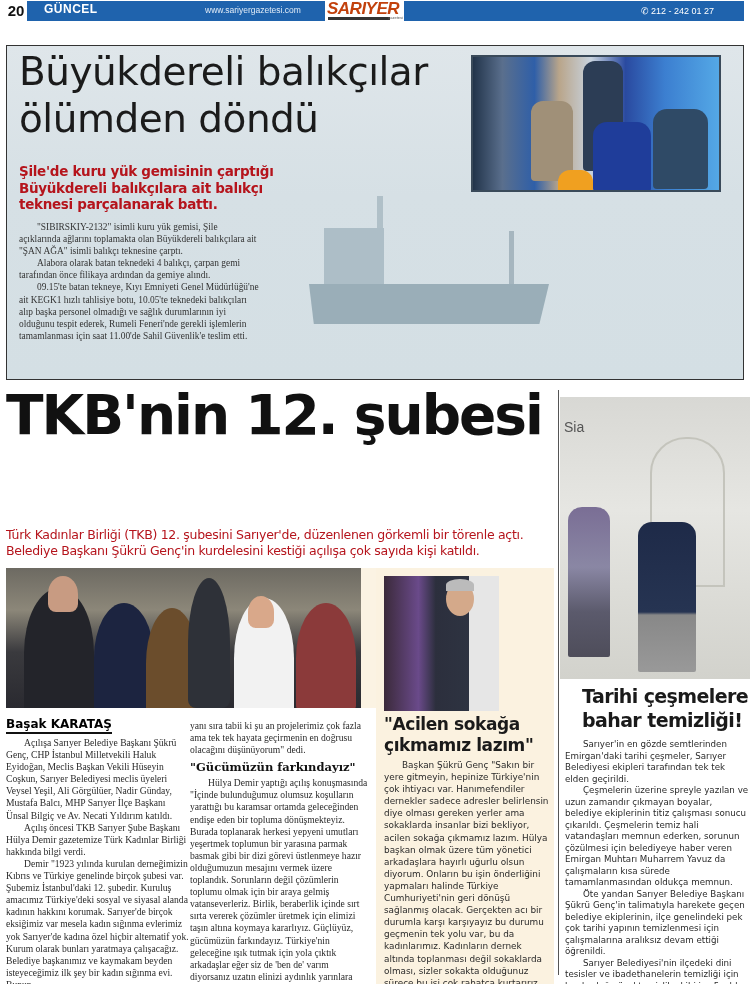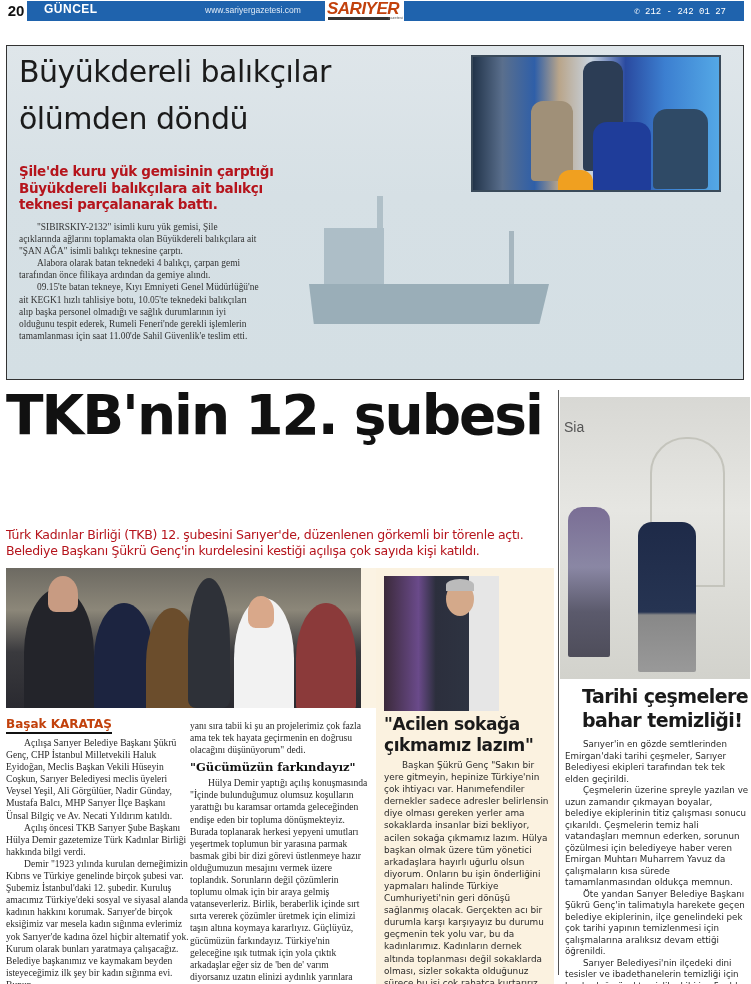--- a/index.html
+++ b/index.html
@@ -11,25 +11,25 @@
   .hdr .pg { position: absolute; left: 6px; top: 1px; width: 20px; height: 20px; background: #fff; font-family: "Liberation Sans", sans-serif; font-weight: bold; font-size: 15px; color: #111; line-height: 20px; text-align: center; }
   .hdr .bar1 { position: absolute; left: 27px; top: 1px; width: 200px; height: 20px; background: #1f63ad; }
   .hdr .bar1b { position: absolute; left: 195px; top: 1px; width: 130px; height: 20px; background: #1f63ad; }
   .hdr .sec { position: absolute; left: 44px; top: 2px; font-family: "Liberation Sans", sans-serif; font-weight: bold; font-size: 12px; color: #fff; letter-spacing: 0.5px; }
   .hdr .url { position: absolute; left: 205px; top: 5px; font-family: "Liberation Sans", sans-serif; font-size: 8.5px; color: #e0ebf7; text-align: right; }
   .hdr .logo { position: absolute; left: 326px; top: 0px; width: 78px; height: 22px; background: #fff; }
   .hdr .logo .lt { position: absolute; left: 1px; top: -1px; font-family: Liberation Sans, sans-serif; font-weight: bold; font-style: italic; font-size: 17px; color: #c2410c; letter-spacing: -0.5px; }
   .hdr .logo .ul { position: absolute; left: 2px; top: 17px; width: 62px; height: 3px; background: #333; }
   .hdr .logo .sub { position: absolute; left: 62px; top: 15px; font-size: 4px; color: #555; font-family: "Liberation Sans", sans-serif; }
   .hdr .bar2 { position: absolute; left: 404px; top: 1px; width: 340px; height: 20px; background: #1f63ad; }
-  .hdr .phone { position: absolute; right: 18px; top: 5px; font-family: Liberation Mono, monospace; font-size: 9px; color: #fff; }
+  .hdr .phone { position: absolute; right: 30px; top: 5px; font-family: Liberation Sans, sans-serif; font-size: 9px; color: #fff; }
 
   
   .top { position: absolute; left: 6px; top: 45px; width: 738px; height: 335px; border: 1.5px solid #333; background: linear-gradient(180deg, #dfe6ea 0%, #d6e0e5 45%, #d4dfe4 100%); overflow: hidden; }
-  .top .h1 { position: absolute; left: 12px; top: 2px; font-family: "DejaVu Sans", sans-serif; font-size: 30px; line-height: 47px; color: #1b1b1b; letter-spacing: -0.5px; }
+  .top .h1 { position: absolute; left: 12px; top: 2px; font-family: "DejaVu Sans", sans-serif; font-size: 39px; line-height: 47px; color: #1b1b1b; letter-spacing: -0.5px; }
   .top .deck { position: absolute; left: 12px; top: 117px; width: 300px; font-family: "DejaVu Sans", sans-serif; font-size: 13.5px; line-height: 16.5px; color: #b5141c; font-weight: bold; letter-spacing: -0.3px; }
   .top .body { position: absolute; left: 12px; top: 175px; width: 240px; font-size: 9.4px; line-height: 12.1px; color: #333; }
   .top .body p { text-indent: 18px; }
   .photo-crew { position: absolute; left: 464px; top: 9px; width: 250px; height: 137px; border: 2px solid #3a4a5a; background:
      linear-gradient(90deg, #22344a 0%, #5a6f8d 12%, #2f5fa8 25%, #b9a58a 35%, #c8d3df 48%, #2a4aa0 62%, #3c7fd0 78%, #54a8e6 100%); overflow: hidden; }
   .photo-crew .p1 { position: absolute; left: 58px; top: 44px; width: 42px; height: 80px; background: #a09078; border-radius: 12px 12px 4px 4px; }
   .photo-crew .p2 { position: absolute; left: 110px; top: 4px; width: 40px; height: 110px; background: #2c3d55; border-radius: 12px 12px 4px 4px; }
   .photo-crew .p3 { position: absolute; left: 120px; top: 65px; width: 58px; height: 70px; background: #1f3d9a; border-radius: 14px 14px 4px 4px; }
   .photo-crew .p4 { position: absolute; left: 180px; top: 52px; width: 55px; height: 80px; background: #2f4a66; border-radius: 14px 14px 4px 4px; }
   .photo-crew .p5 { position: absolute; left: 85px; top: 113px; width: 35px; height: 24px; background: #f0a020; border-radius: 12px 12px 0 0; }
@@ -49,21 +49,21 @@
      linear-gradient(180deg, #6d6a62 0%, #8c8779 30%, #3a3a3e 60%, #2a2a30 100%); overflow: hidden; }
   .photo-group .g { position: absolute; border-radius: 50% 50% 8px 8px; }
   .pg-side { position: absolute; left: 361px; top: 568px; width: 20px; height: 140px; background: #fbf3e3; }
   .sidebar-box { position: absolute; left: 376px; top: 568px; width: 178px; height: 416px; background: #fbf2e0; }
   .photo-speaker { position: absolute; left: 384px; top: 576px; width: 115px; height: 135px; background:
      linear-gradient(90deg, #3b2a3a 0%, #6a4a8a 30%, #2c2f3d 45%, #2e3442 80%, #d0d0d0 100%); overflow: hidden; }
   .photo-speaker .wall { position: absolute; right: 0; top: 0; width: 30px; height: 135px; background: #e6e6e6; }
   .photo-speaker .head { position: absolute; left: 62px; top: 6px; width: 28px; height: 34px; background: #d4a98a; border-radius: 50%; }
   .photo-speaker .hair { position: absolute; left: 62px; top: 3px; width: 28px; height: 12px; background: #bbb; border-radius: 50% 50% 0 0; }
 
-  .byline { position: absolute; left: 6px; top: 717px; font-family: "DejaVu Sans", sans-serif; font-weight: bold; font-size: 12px; color: #c2410c; border-bottom: 2px solid #111; padding-bottom: 1px; }
+  .byline { position: absolute; left: 6px; top: 717px; font-family: "DejaVu Sans", sans-serif; font-weight: bold; font-size: 12px; color: #000000; border-bottom: 2px solid #111; padding-bottom: 1px; }
   .col { position: absolute; font-size: 9.6px; line-height: 12.1px; color: #2a2a2a; text-align: left; }
   .col p { text-indent: 18px; }
   .col1 { left: 6px; top: 737px; width: 184px; }
   .col2 { left: 190px; top: 720px; width: 180px; }
   .subhead { font-family: "DejaVu Serif", serif; font-weight: bold; font-size: 11.5px; line-height: 18px; color: #111; margin: 2px 0 1px; }
   .quote-h { position: absolute; left: 384px; top: 714px; width: 168px; font-family: "DejaVu Sans", sans-serif; font-weight: bold; font-size: 17px; line-height: 21px; color: #1a1a1a; letter-spacing: -0.4px; }
   .col3 { left: 384px; top: 759px; width: 165px; font-family: "DejaVu Sans", sans-serif; font-size: 8.9px; line-height: 12.1px; color: #2a2a2a; }
 
   
   .photo-fountain { position: absolute; left: 560px; top: 397px; width: 190px; height: 282px; background: linear-gradient(180deg, #d8d8d4 0%, #e6e6e2 40%, #d2d2cc 100%); overflow: hidden; padding-left: 10px; }

